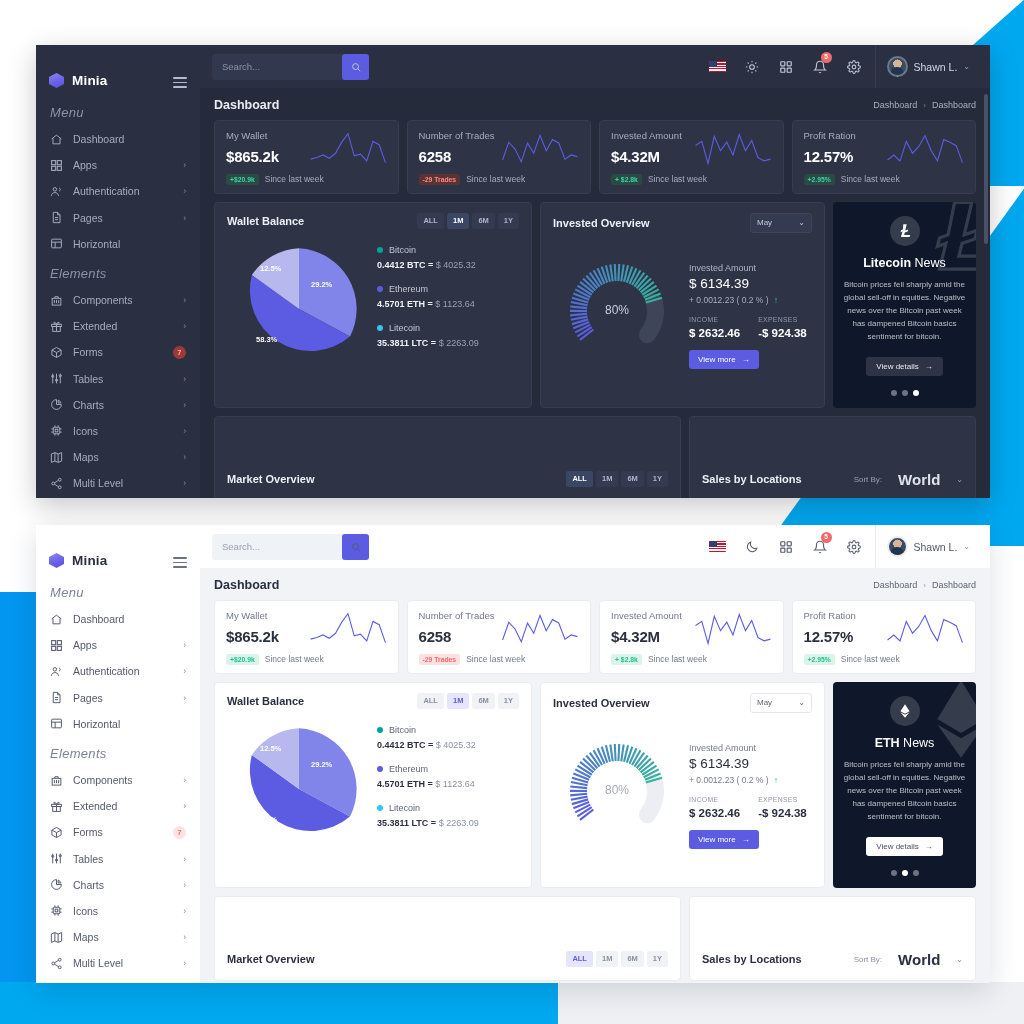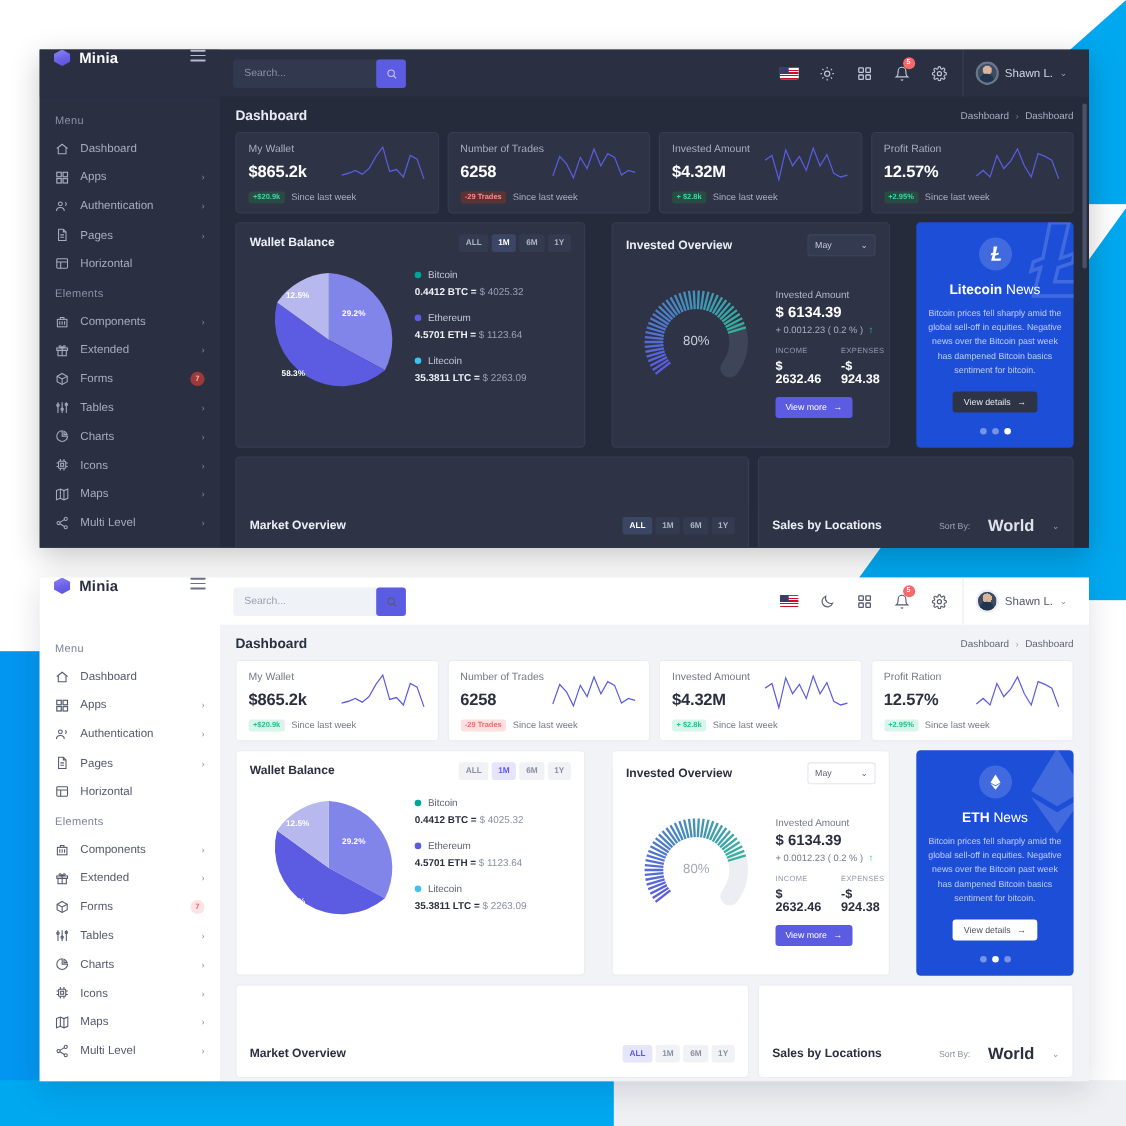--- a/index.html
+++ b/index.html
@@ -52,21 +52,21 @@
     left: 36px; top: 525px; width: 954px; height: 458px;
     background: #f1f3f7; box-shadow: 0 8px 26px rgba(20,30,60,.14);
   }
 
   
   .topbar { height: 43px; display: flex; align-items: stretch; flex: 0 0 43px; }
   #panel-dark .topbar { background: #2a3042; }
   #panel-light .topbar { background: #ffffff; }
 
   .brand {
-    width: 164px; flex: 0 0 164px; display: flex; align-items: flex-start;
+    width: 164px; flex: 0 0 164px; display: flex; align-items: flex-end;
     padding: 0 13px; gap: 8px;
   }
   #panel-dark .brand { background: #2a3042; }
   #panel-light .brand { background: #ffffff; }
   .logo-cube { width: 15px; height: 15px; position: relative; flex: 0 0 15px; }
   .logo-cube::before {
     content:""; position:absolute; inset:0;
     background: linear-gradient(160deg,#8e87f5 0%, #6a61e8 55%, #5b52d8 100%);
     clip-path: polygon(50% 0, 100% 27%, 100% 73%, 50% 100%, 0 73%, 0 27%);
   }
@@ -132,21 +132,21 @@
   #panel-light .profile-name { color:#525866; }
   .caret { font-size:8px; }
   #panel-dark .caret { color:#9aa1b5; }
   #panel-light .caret { color:#8a8f9e; }
 
   
   .body-split { flex:1; display:flex; min-height:0; }
   .sidebar { width:164px; flex:0 0 164px; padding-top:8px; overflow:hidden; }
   #panel-dark .sidebar { background:#2a3042; }
   #panel-light .sidebar { background:#ffffff; }
-  .side-title { font-size:10px; padding:9px 14px 6px; letter-spacing:.3px; }
+  .side-title { font-size:13px; padding:9px 14px 6px; letter-spacing:.3px;font-style:italic; }
   #panel-dark .side-title { color:#8b93a8; }
   #panel-light .side-title { color:#7c8398; }
   .side-item {
     display:flex; align-items:center; gap:10px; padding:6.6px 14px; cursor:pointer;
     font-size:10.5px;
   }
   #panel-dark .side-item { color:#a6acbe; }
   #panel-light .side-item { color:#545a6d; }
   .side-icon { width:13px; height:13px; flex:0 0 13px; display:flex; align-items:center; justify-content:center; }
   .side-icon svg { width:13px; height:13px; }
@@ -196,21 +196,21 @@
   }
   .pill.up { background:#2a4a43; color:#3bd6a8; }
   .pill.down { background:#5a3434; color:#f88; }
   #panel-light .pill.up { background:#d9f5ea; color:#1fbf8f; }
   #panel-light .pill.down { background:#fde0e0; color:#f46a6a; }
   .stat-note { font-size:8.5px; }
   #panel-dark .stat-note { color:#a7adbe; }
   #panel-light .stat-note { color:#74798a; }
 
   
-  .mid-row { display:flex; gap:24px; padding:8px 14px 0; }
+  .mid-row { display:flex; gap:8px; padding:8px 14px 0; }
   .card-head { display:flex; align-items:center; padding:10px 12px 0; }
   .card-title { font-size:11px; font-weight:bold; }
   #panel-dark .card-title { color:#eceff5; }
   #panel-light .card-title { color:#2b3040; }
   .tabs { margin-left:auto; display:flex; gap:3px; }
   .tab {
     font-size:7.5px; font-weight:bold; padding:3.5px 6px; border-radius:2.5px; cursor:pointer;
   }
   #panel-dark .tab { background:#343b50; color:#aeb4c6; }
   #panel-dark .tab.active { background:#3b4564; color:#ffffff; }
@@ -249,21 +249,21 @@
   .gauge-wrap svg { width:128px; height:112px; display:block; }
   .gauge-pct {
     position:absolute; left:0; right:0; top:60px; text-align:center; font-size:12px;
   }
   #panel-dark .gauge-pct { color:#c9cedb; }
   #panel-light .gauge-pct { color:#a2a8b8; }
   .invest-info { flex:1; padding-left:8px; padding-top:20px; }
   .inv-label { font-size:9px; margin-bottom:3px; }
   #panel-dark .inv-label { color:#b0b6c6; }
   #panel-light .inv-label { color:#74798a; }
-  .inv-amount { font-size:13.5px; font-weight:bold; margin-bottom:4px; }
+  .inv-amount { font-size:13.5px; font-weight:normal; margin-bottom:4px; }
   #panel-dark .inv-amount { color:#ffffff; }
   #panel-light .inv-amount { color:#2b3040; }
   .inv-delta { font-size:8.5px; display:flex; align-items:center; gap:5px; margin-bottom:11px; }
   #panel-dark .inv-delta { color:#a8aebf; }
   #panel-light .inv-delta { color:#74798a; }
   .arrow-up { color:#2bc98b; font-size:9px; }
   .inv-cols { display:flex; gap:18px; margin-bottom:9px; }
   .inv-col-lbl { font-size:6.8px; letter-spacing:.35px; margin-bottom:4px; }
   #panel-dark .inv-col-lbl { color:#949ab0; }
   #panel-light .inv-col-lbl { color:#9297a8; }
@@ -271,21 +271,21 @@
   #panel-dark .inv-col-val { color:#ffffff; }
   #panel-light .inv-col-val { color:#2b3040; }
   .btn-primary {
     background:#5b5ce2; color:#fff; border:0; border-radius:3px; cursor:pointer;
     font-size:8px; padding:5px 9px; display:inline-flex; align-items:center; gap:6px;
     font-family:inherit; font-weight:500;
   }
 
   
   .news-card {
-    width:143px; flex:0 0 143px; background:#1d4ed8; border-radius:4px;
+    width:143px; flex:0 0 143px; background:#0f172a; border-radius:4px;
     position:relative; overflow:hidden; padding:12px 10px; text-align:center;
   }
   .news-deco {
     position:absolute; right:-22px; top:-6px; width:74px; height:86px; opacity:.16;
   }
   .news-deco svg { width:100%; height:100%; }
   .news-badge {
     width:30px; height:30px; border-radius:50%; background:rgba(255,255,255,.16);
     margin:2px auto 10px; display:flex; align-items:center; justify-content:center;
     position:relative; z-index:2;

